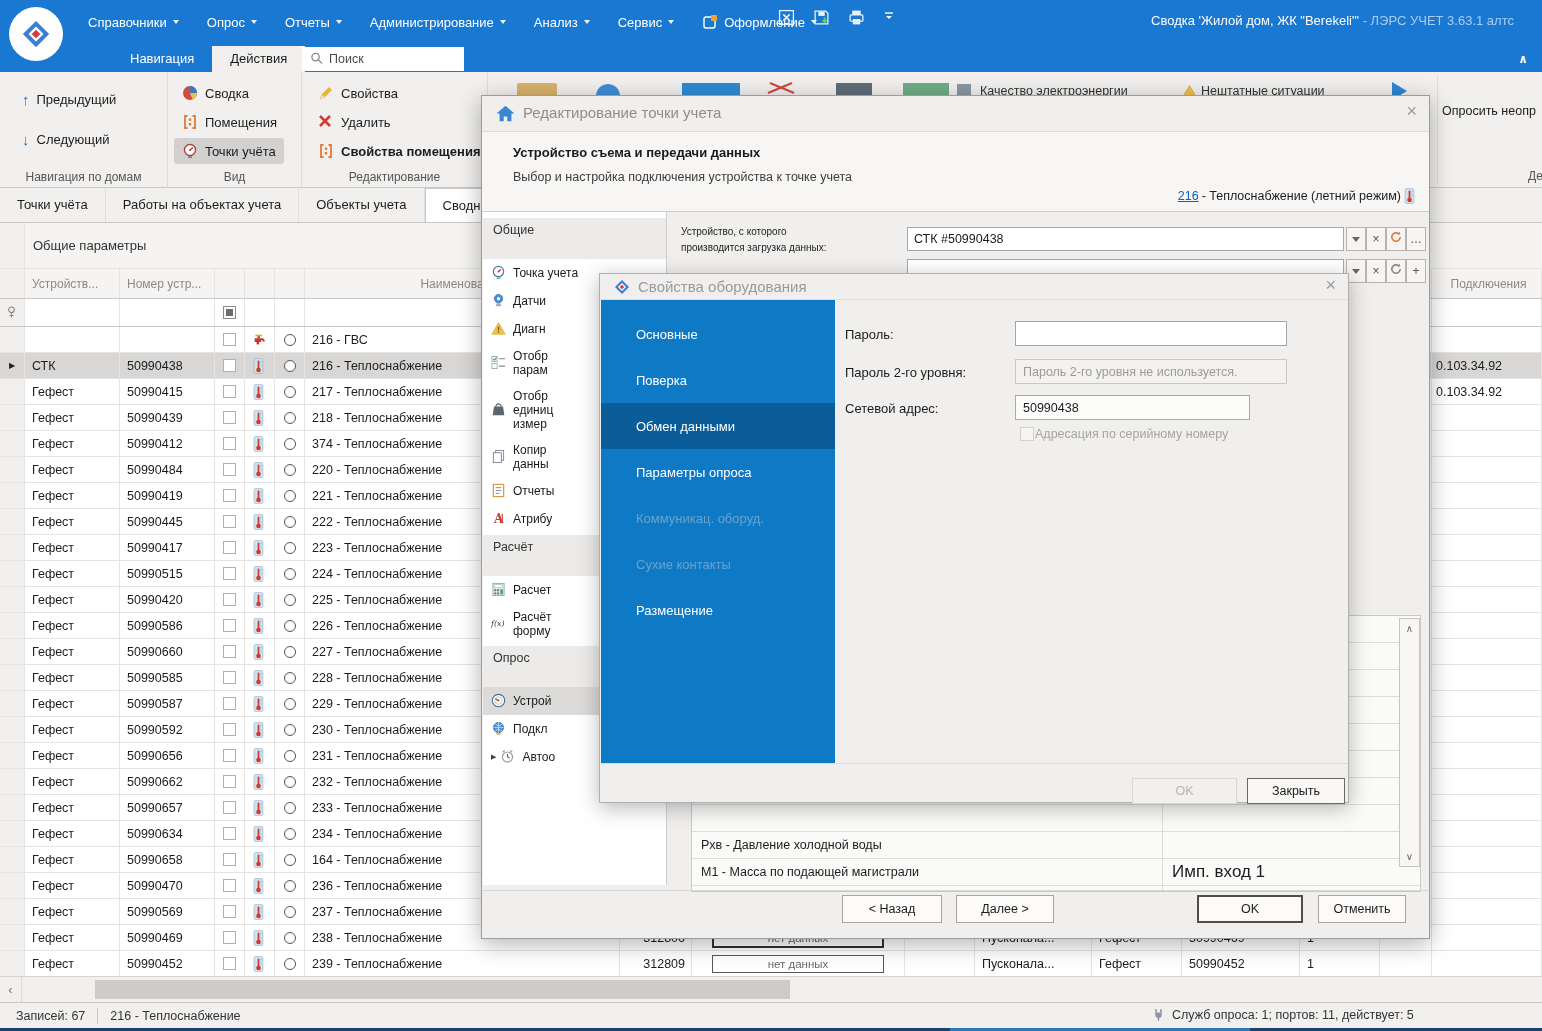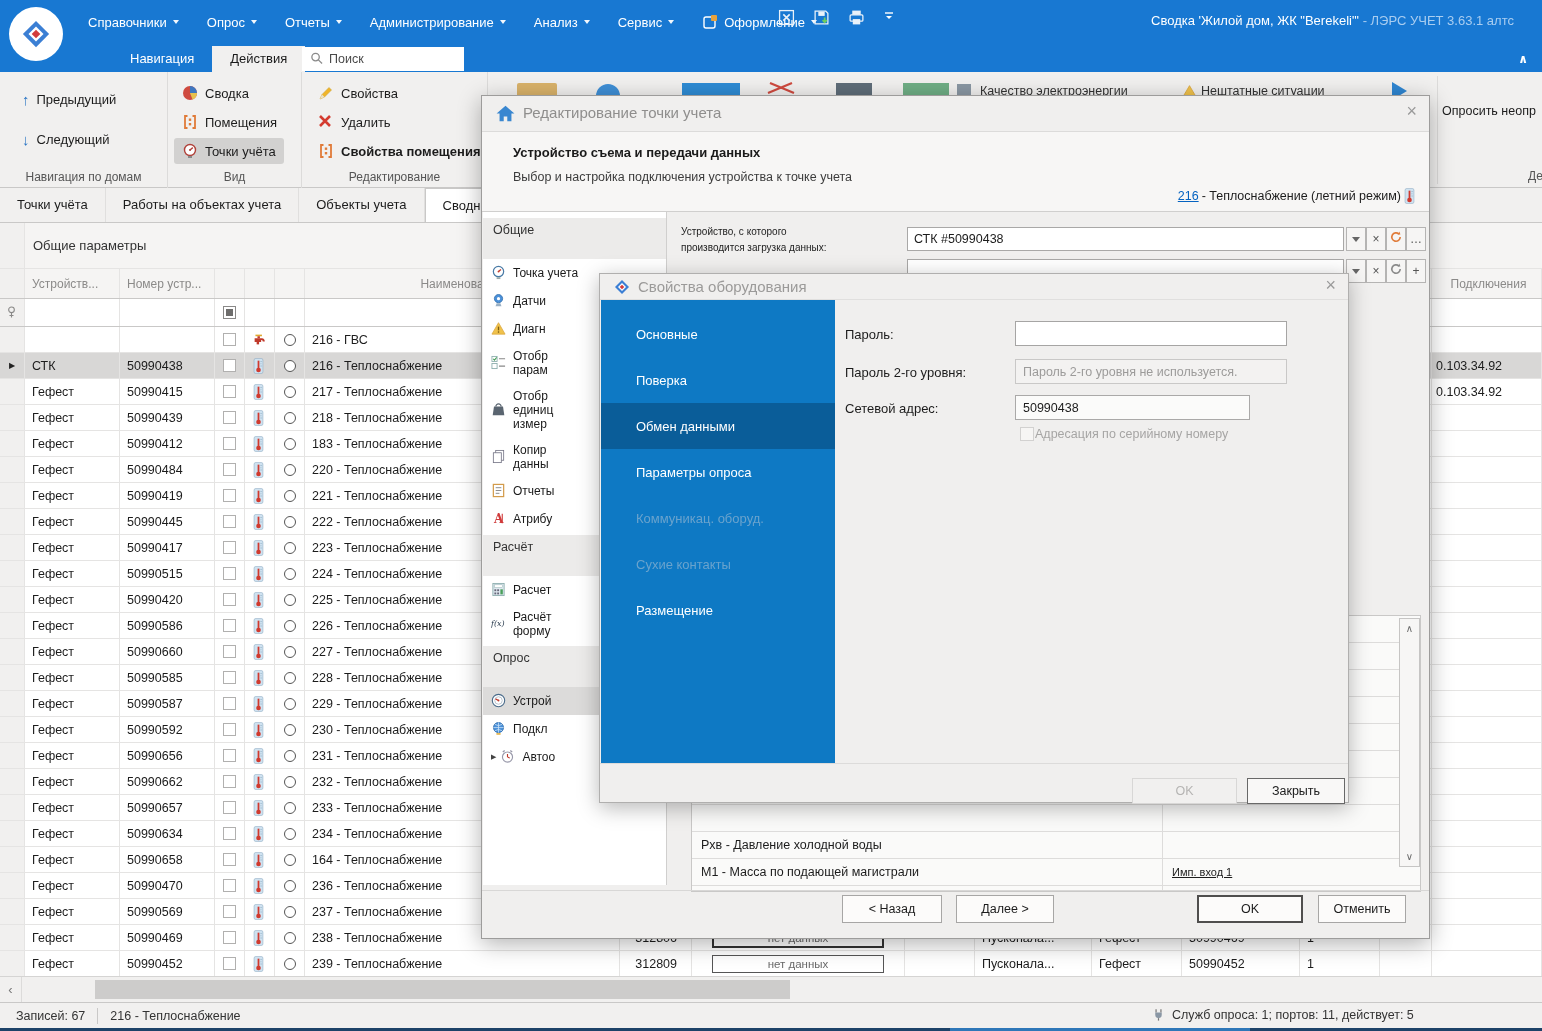--- a/index.html
+++ b/index.html
@@ -47,21 +47,21 @@
   .vtab.act { background:#fff; border:1px solid #c9c8c7; border-bottom:none; }
 
   
   .grid { position:absolute; top:222px; left:0; width:1542px; height:754px; background:#fff; border-top:1px solid #c9c8c7; }
   .t-row { display:flex; height:26px; border-bottom:1px solid #e5e4e3; background:#fff; }
   .band-row { height:46px; background:#f5f4f3; }
   .head-row { height:30px; background:#f5f4f3; border-bottom:1px solid #c9c8c7; }
   .filter-row { height:28px; background:#fff; border-bottom:1px solid #c9c8c7; }
   .cell { border-right:1px solid #e5e4e3; display:flex; align-items:center; overflow:hidden; white-space:nowrap; font-size:12.5px; color:#1c1c1c; padding-left:7px; flex-shrink:0; }
   .ctr { justify-content:center; padding-left:0; }
-  .num { justify-content:flex-end; padding-right:14px; padding-left:0; }
+  .num { justify-content:flex-end; padding-right:6px; padding-left:0; }
   .hcell { color:#8b8a89; font-size:12px; background:#f5f4f3; }
   .ctrh { justify-content:center; padding-left:0; }
   .c-ind{width:25px;background:#f1f0ef;} .c-dev{width:95px;} .c-num{width:95px;} .c-chk{width:30px;} .c-ico{width:30px;} .c-cir{width:30px;}
   .c-name{width:315px;} .c-id{width:72px;} .c-status{width:213px;} .c-gap{width:70px;} .c-work{width:117px;} .c-dev2{width:90px;}
   .c-num2{width:118px;} .c-cnt{width:80px;} .c-fill{width:52px;} .c-conn{width:110px; padding-left:4px;}
   .band-cell { flex:1; font-size:13px; color:#333; padding-left:8px; background:#f5f4f3; }
   .t-row.sel .cell { background:#d8d7d6; }
   .row-ind-glyph { font-size:8px; color:#222; }
   .cb { width:13px; height:13px; border:1px solid #b1b0af; background:#fff; display:inline-block; }
   .cb.ind { border-color:#8a8988; display:flex; align-items:center; justify-content:center; }
@@ -101,21 +101,21 @@
   .sb-item.sel { background:#dcdbda; }
   .sb-exp { font-size:7px; color:#444; margin-right:-2px; }
   .sb-label { white-space:pre-line; line-height:14px; }
   .dev-label { position:absolute; left:199px; top:128px; width:215px; font-size:10px; color:#1c1c1c; white-space:pre-line; line-height:16px; }
   .combo { position:absolute; left:425px; width:437px; height:24px; background:#fff; border:1px solid #a9a8a7; display:flex; align-items:center; padding-left:6px; font-size:12.5px; color:#1c1c1c; }
   .cbtn { position:absolute; width:20px; height:24px; background:#f6f5f4; border:1px solid #b5b4b3; display:flex; align-items:center; justify-content:center; font-size:12px; color:#555; }
   .cbtn .dn { width:0; height:0; border-left:4px solid transparent; border-right:4px solid transparent; border-top:5px solid #666; }
   .inner-table { position:absolute; left:209px; top:519px; width:730px; height:277px; background:#fafaf9; border:1px solid #c9c8c7; overflow:hidden; }
   .i-row { display:flex; height:27px; border-bottom:1px solid #dddcdb; }
   .i-c1 { width:471px; border-right:1px solid #dddcdb; display:flex; align-items:center; padding-left:9px; font-size:12.5px; color:#1c1c1c; overflow:hidden; white-space:nowrap; }
-  .i-c2 { flex:1; display:flex; align-items:center; padding-left:9px; font-size:11px; color:#1c1c1c;text-decoration:underline; }
+  .i-c2 { flex:1; display:flex; align-items:center; padding-left:9px; font-size:17px; color:#1c1c1c; }
   .vscroll { position:absolute; left:917px; top:522px; width:21px; height:249px; background:#f7f6f5; border:1px solid #c6c5c4; }
   .vs-btn { position:absolute; left:0; width:19px; height:19px; display:flex; align-items:center; justify-content:center; color:#6a6a6a; font-size:10px; }
   .dlg1-footer-sep { position:absolute; left:0; right:0; top:794px; border-top:1px solid #d8d7d6; }
   .btn-ok-focus { border:2px solid #4f4e4d; }
 
   
   .dlg2 { position:absolute; left:575px; top:273px; width:750px; height:530px; background:#f0efee; border:1px solid #b0afae; box-shadow:0 5px 20px rgba(0,0,0,.28); z-index:40;margin-left:24px; }
   .dlg2-title { position:absolute; top:0; left:0; right:0; height:26px; border-bottom:1px solid #e0dfde; }
   .dlg2-title .dicon { position:absolute; left:14px; top:5px; width:16px; height:16px; }
   .dlg2-title-text { position:absolute; left:38px; top:4px; font-size:15px; color:#9b9a99; }
@@ -530,21 +530,21 @@
                 <rect x="1" y="0.5" width="10" height="17" rx="2" fill="#cfe2f0" stroke="#8aa8c0" stroke-width="0.6"></rect>
                 <rect x="5" y="3" width="2" height="9.5" fill="#d03a2f"></rect>
                 <circle cx="6" cy="13.5" r="2.6" fill="#d03a2f"></circle>
                 <path d="M8 4 h2 M8 6.5 h1.4 M8 9 h2" stroke="#8aa8c0" stroke-width="0.6"></path>
               </svg>
             </span>
           </div>
           <div class="cell c-cir ctr">
             <span class="circ"></span>
           </div>
-          <div class="cell c-name">183 - Теплоснабжение</div>
+          <div class="cell c-name">374 - Теплоснабжение</div>
           <div class="cell c-id num"></div>
           <div class="cell c-status ctr"></div>
           <div class="cell c-gap"></div>
           <div class="cell c-work"></div>
           <div class="cell c-dev2"></div>
           <div class="cell c-num2"></div>
           <div class="cell c-cnt"></div>
           <div class="cell c-fill"></div>
           <div class="cell c-conn"></div>
         </div>

